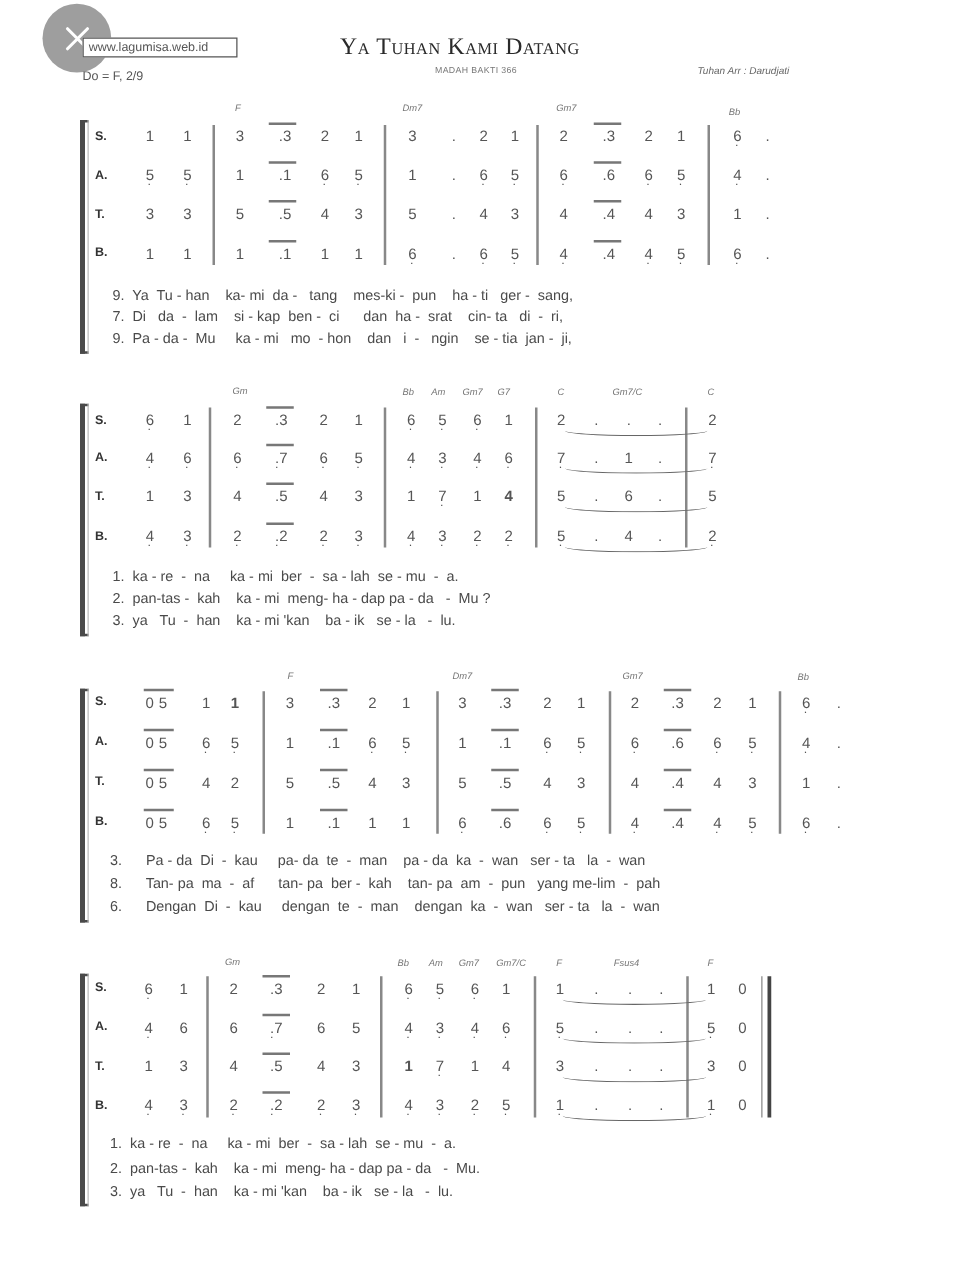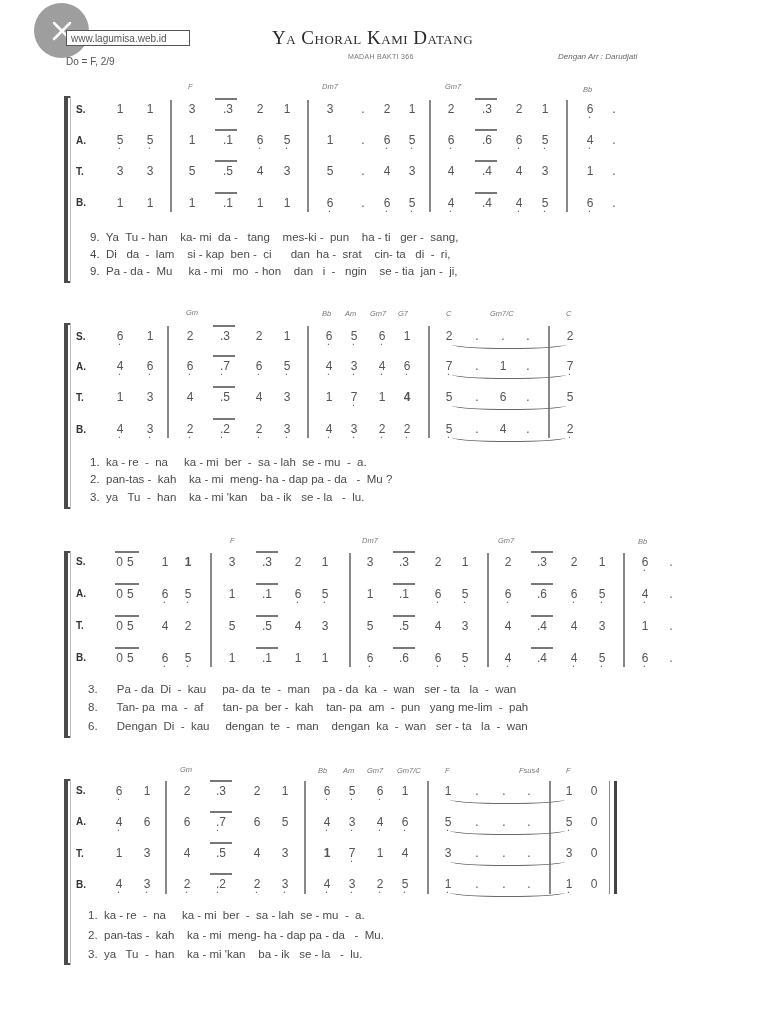--- a/index.html
+++ b/index.html
@@ -34,24 +34,24 @@
 </head>
 <body>
 
 <div class="close-btn">
   <svg viewBox="0 0 24 24">
     <path d="M4 4 L20 20 M20 4 L4 20" stroke="#ffffff" stroke-width="2.5" stroke-linecap="round"></path>
   </svg>
 </div>
 
 <div class="site-box">www.lagumisa.web.id</div>
-<div class="title">Ya Choral Kami Datang</div>
+<div class="title">Ya Tuhan Kami Datang</div>
 <div class="subtitle">MADAH BAKTI 366</div>
 <div class="key">Do = F,  2/9</div>
-<div class="arr">Dengan Arr : Darudjati</div>
+<div class="arr">Tuhan Arr : Darudjati</div>
 
 <div>
   <div class="bracket" style="left:64px;top:96px;height:187px;"></div>
   <div class="bracket-thin" style="left:70px;top:96px;height:187px;"></div>
 
   <span class="chord" style="left:188px;top:82px;">F</span>
   <span class="chord" style="left:322px;top:82px;">Dm7</span>
   <span class="chord" style="left:445px;top:82px;">Gm7</span>
   <span class="chord" style="left:583px;top:85px;">Bb</span>
 
@@ -143,21 +143,21 @@
     <span class="note low" style="left:444px;top:196px;">4</span>
     <div class="beam" style="left:475px;top:192px;width:22px;"></div>
     <span class="note" style="left:477px;top:196px;width:20px;">.4</span>
     <span class="note low" style="left:512px;top:196px;">4</span>
     <span class="note low" style="left:538px;top:196px;">5</span>
     <span class="note low" style="left:583px;top:196px;">6</span>
     <span class="note" style="left:607px;top:196px;">.</span>
   </div>
 
   <div class="lyric" style="left:90px;top:231px;">9.  Ya  Tu - han    ka- mi  da -   tang    mes-ki -  pun    ha - ti   ger -  sang,</div>
-  <div class="lyric" style="left:90px;top:248px;">4.  Di   da  -  lam    si - kap  ben -  ci      dan  ha -  srat    cin- ta   di  -  ri,</div>
+  <div class="lyric" style="left:90px;top:248px;">7.  Di   da  -  lam    si - kap  ben -  ci      dan  ha -  srat    cin- ta   di  -  ri,</div>
   <div class="lyric" style="left:90px;top:265px;">9.  Pa - da -  Mu     ka - mi   mo  - hon    dan   i  -   ngin    se - tia  jan -  ji,</div>
 </div>
 
 <div>
   <div class="bracket" style="left:64px;top:323px;height:186px;"></div>
   <div class="bracket-thin" style="left:70px;top:323px;height:186px;"></div>
 
   <span class="chord" style="left:186px;top:308px;">Gm</span>
   <span class="chord" style="left:322px;top:309px;">Bb</span>
   <span class="chord" style="left:345px;top:309px;">Am</span>
@@ -379,21 +379,21 @@
 <div>
   <div class="bracket" style="left:64px;top:779px;height:186px;"></div>
   <div class="bracket-thin" style="left:70px;top:779px;height:186px;"></div>
 
   <span class="chord" style="left:180px;top:765px;">Gm</span>
   <span class="chord" style="left:318px;top:766px;">Bb</span>
   <span class="chord" style="left:343px;top:766px;">Am</span>
   <span class="chord" style="left:367px;top:766px;">Gm7</span>
   <span class="chord" style="left:397px;top:766px;">Gm7/C</span>
   <span class="chord" style="left:445px;top:766px;">F</span>
-  <span class="chord" style="left:519px;top:766px;">Fsus4</span>
+  <span class="chord" style="left:491px;top:766px;">Fsus4</span>
   <span class="chord" style="left:566px;top:766px;">F</span>
 
   <span class="vlabel" style="left:76px;top:785px;">S.</span>
   <span class="vlabel" style="left:76px;top:816px;">A.</span>
   <span class="vlabel" style="left:76px;top:848px;">T.</span>
   <span class="vlabel" style="left:76px;top:879px;">B.</span>
 
   <div class="bar" style="left:165px;top:781px;height:113px;"></div>
   <div class="bar" style="left:304px;top:781px;height:113px;"></div>
   <div class="bar" style="left:427px;top:781px;height:113px;"></div>

